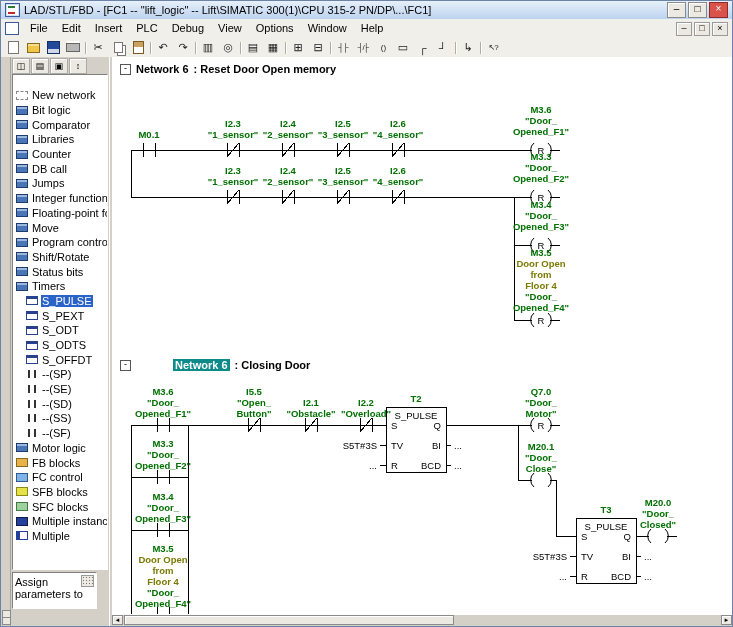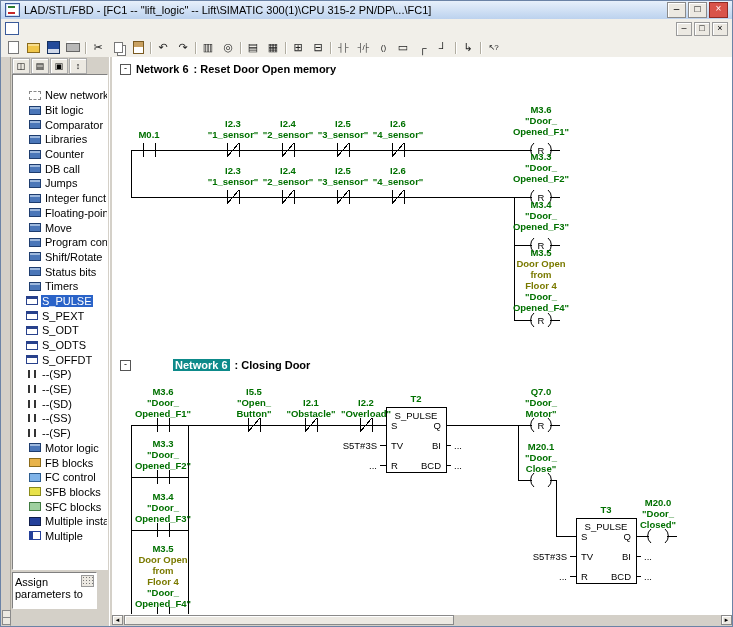--- a/index.html
+++ b/index.html
@@ -45,21 +45,21 @@
   
   .left-strip{position:absolute;left:0;top:56px;bottom:0;width:9px;background:#d4d0c8;border-right:1px solid #a8a49a;}
   .strip-btn{position:absolute;left:1px;width:7px;height:6px;background:#ece9e2;border:1px solid #8a8a8a;}
   .sidebar{position:absolute;left:10px;top:56px;bottom:0;width:98px;background:#d4d0c8;}
   .side-toolbar{position:absolute;left:1px;top:1px;right:1px;height:15px;display:flex;gap:1px;}
   .sbtn{width:16px;height:14px;background:#ece9e2;border:1px solid #aaa;box-shadow:inset 1px 1px 0 #fff;
     font-size:9px;display:flex;align-items:center;justify-content:center;}
   .tree{position:absolute;left:1px;right:1px;top:17px;bottom:56px;background:#fff;
     border:1px solid #808080;border-right-color:#fff;border-bottom-color:#fff;
     overflow:hidden;padding-top:13px;box-sizing:border-box;}
-  .trow{display:flex;align-items:center;height:14.7px;padding-left:16px;font-size:11px;white-space:nowrap;overflow:hidden;}
+  .trow{display:flex;align-items:center;height:14.7px;padding-left:3px;font-size:11px;white-space:nowrap;overflow:hidden;}
   .trow.child{padding-left:13px;}
   .trow.selected .tlabel{background:#2a63c8;color:#fff;}
   .ticon{width:12px;height:9px;margin-right:3px;flex:none;box-sizing:border-box;}
   .tlabel{padding:0 1px;}
   .new-network-icon{background:#fff;border:1px dashed #888;}
   .category-icon{background:#4a76b8;border:1px solid #1d3c6e;box-shadow:inset 0 2px 0 #9db8dd;}
   .timer-block-icon{background:#fff;border:1px solid #28418c;box-shadow:inset 0 2px 0 #28418c;}
   .coil-element-icon{width:8px;height:8px;border-left:2px solid #333;border-right:2px solid #333;margin-left:2px;margin-right:5px;}
   .fb-folder-icon{background:#e8b34a;border:1px solid #8a6a1a;}
   .fc-folder-icon{background:#7fb3e8;border:1px solid #2c5c8f;}
@@ -105,20 +105,40 @@
     <span class="title-text">LAD/STL/FBD - [FC1 -- "lift_logic" -- Lift\SIMATIC 300(1)\CPU 315-2 PN/DP\...\FC1]</span>
     <span class="winbtns">
       <span class="wbtn">–</span>
       <span class="wbtn">□</span>
       <span class="wbtn close">×</span>
     </span>
   </div>
 
   <div class="menubar">
     <span class="childicon"></span>
+    <span class="menu-items">
+
+        <span class="mitem">File</span>
+
+        <span class="mitem">Edit</span>
+
+        <span class="mitem">Insert</span>
+
+        <span class="mitem">PLC</span>
+
+        <span class="mitem">Debug</span>
+
+        <span class="mitem">View</span>
+
+        <span class="mitem">Options</span>
+
+        <span class="mitem">Window</span>
+
+        <span class="mitem">Help</span>
+      </span>
     <span class="mdi">
       <span class="mdibtn">–</span>
       <span class="mdibtn">□</span>
       <span class="mdibtn">×</span>
     </span>
   </div>
 
   <div class="toolbar">
 
       <span class="tbtn new-file-icon">

